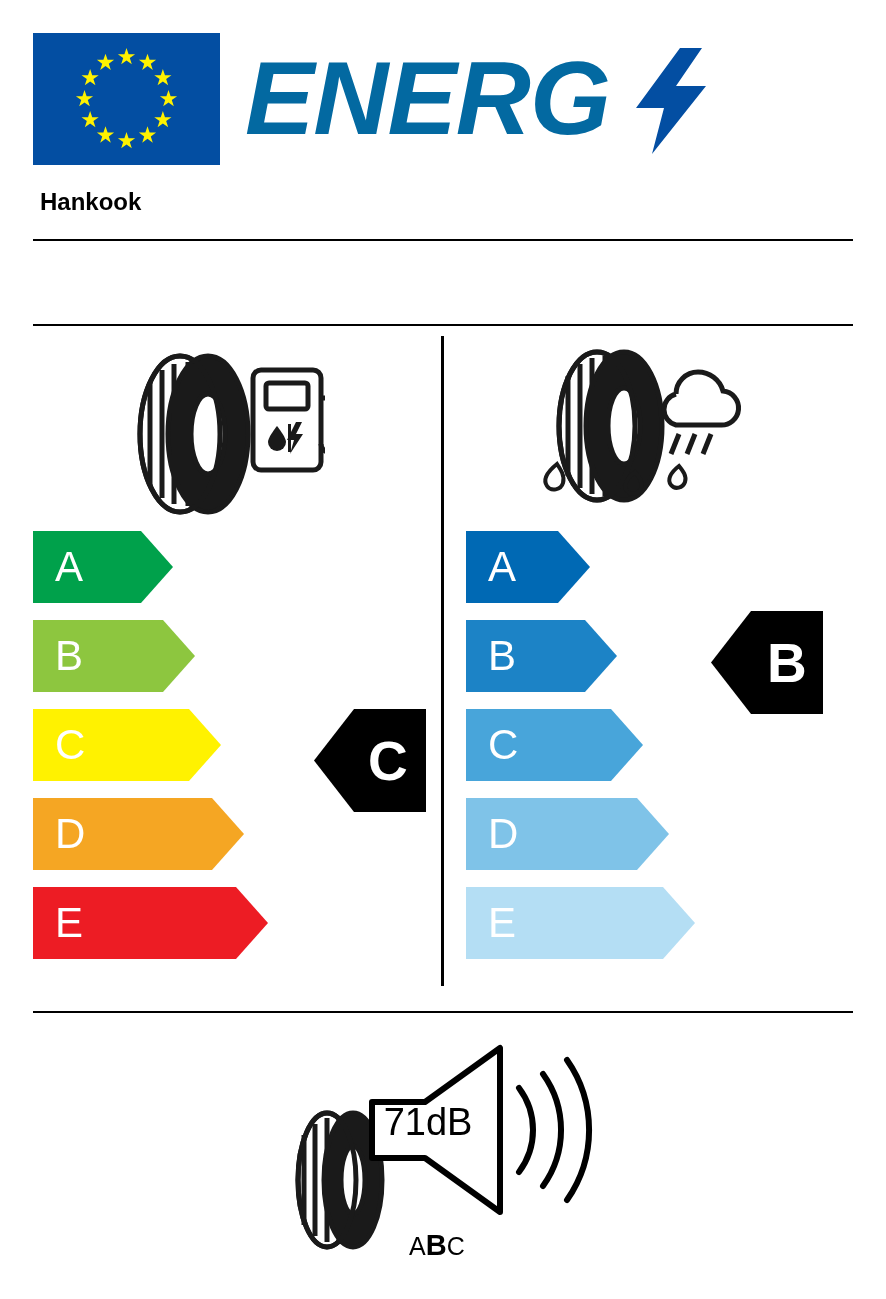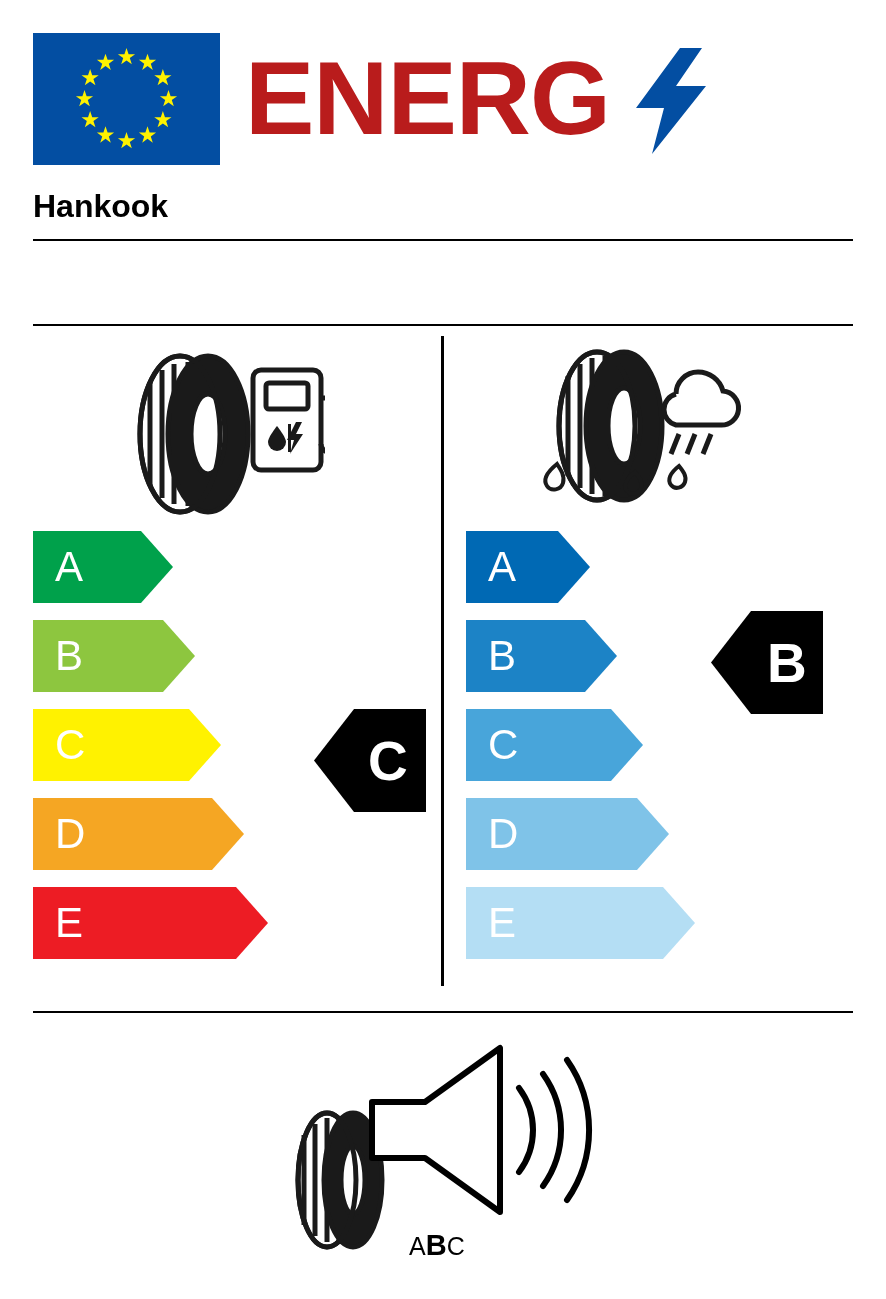--- a/index.html
+++ b/index.html
@@ -36,38 +36,39 @@
     width: 100%;
     height: 100%;
   }
   .energ-word {
     position: absolute;
     left: 245px;
     top: 46px;
     font-size: 104px;
     font-weight: bold;
     letter-spacing: -1px;
-    color: #b91c1c;
+    color: #0369a1;
     line-height: 104px;
     font-family: "Liberation Sans", sans-serif;
+    font-style: italic;
   }
   .energ-bolt {
     position: absolute;
     left: 636px;
     top: 48px;
     width: 70px;
     height: 106px;
   }
 
   
   .brand-name {
     position: absolute;
-    left: 33px;
+    left: 40px;
     top: 188px;
-    font-size: 32px;
+    font-size: 24px;
     font-weight: bold;
     color: #000;
   }
   .rule {
     position: absolute;
     background: #000;
   }
   .rule-brand {
     left: 33px;
     top: 239px;
@@ -383,18 +384,19 @@
       <ellipse cx="40" cy="140" rx="29" ry="67"></ellipse>
     </g>
     <polygon points="85,62 138,62 213,8 213,172 138,118 85,118" fill="#ffffff" stroke="#000000" stroke-width="6" stroke-linejoin="round"></polygon>
     <g fill="none" stroke="#000000" stroke-width="6" stroke-linecap="round">
       <path d="M232 48 a70 70 0 0 1 0 84"></path>
       <path d="M256 34 a96 96 0 0 1 0 112"></path>
       <path d="M280 20 a122 122 0 0 1 0 140"></path>
     </g>
   </svg>
 
+  <div class="noise-db">71dB</div>
 
   <div class="noise-classes">
     <span>A</span><span class="sel">B</span><span>C</span>
   </div>
 
 </div>
 
 </body></html>

